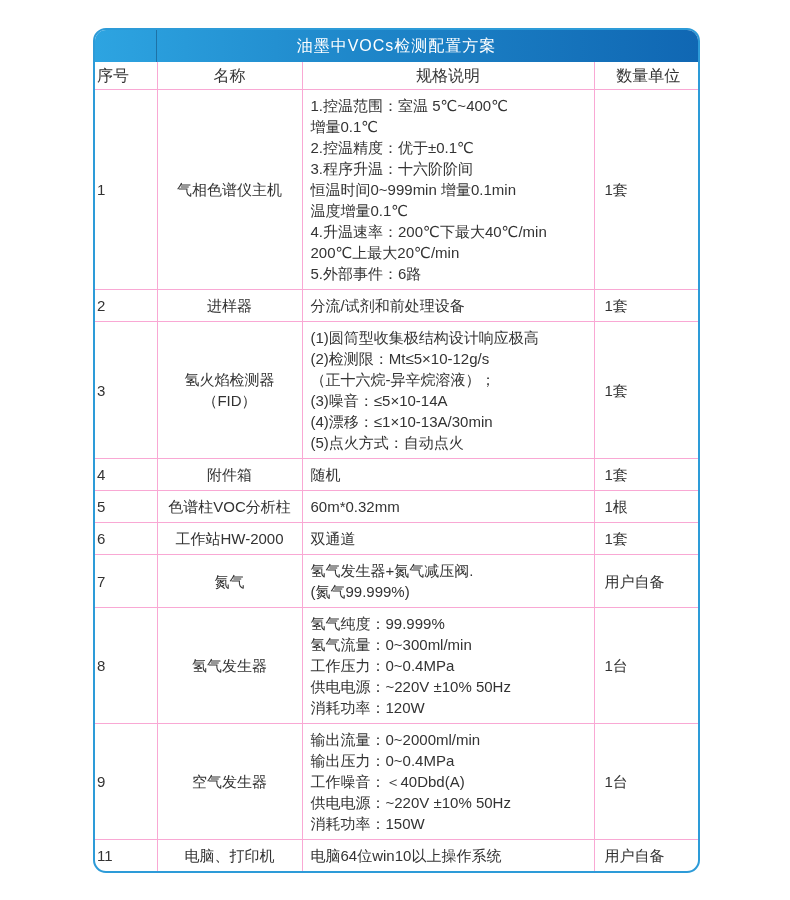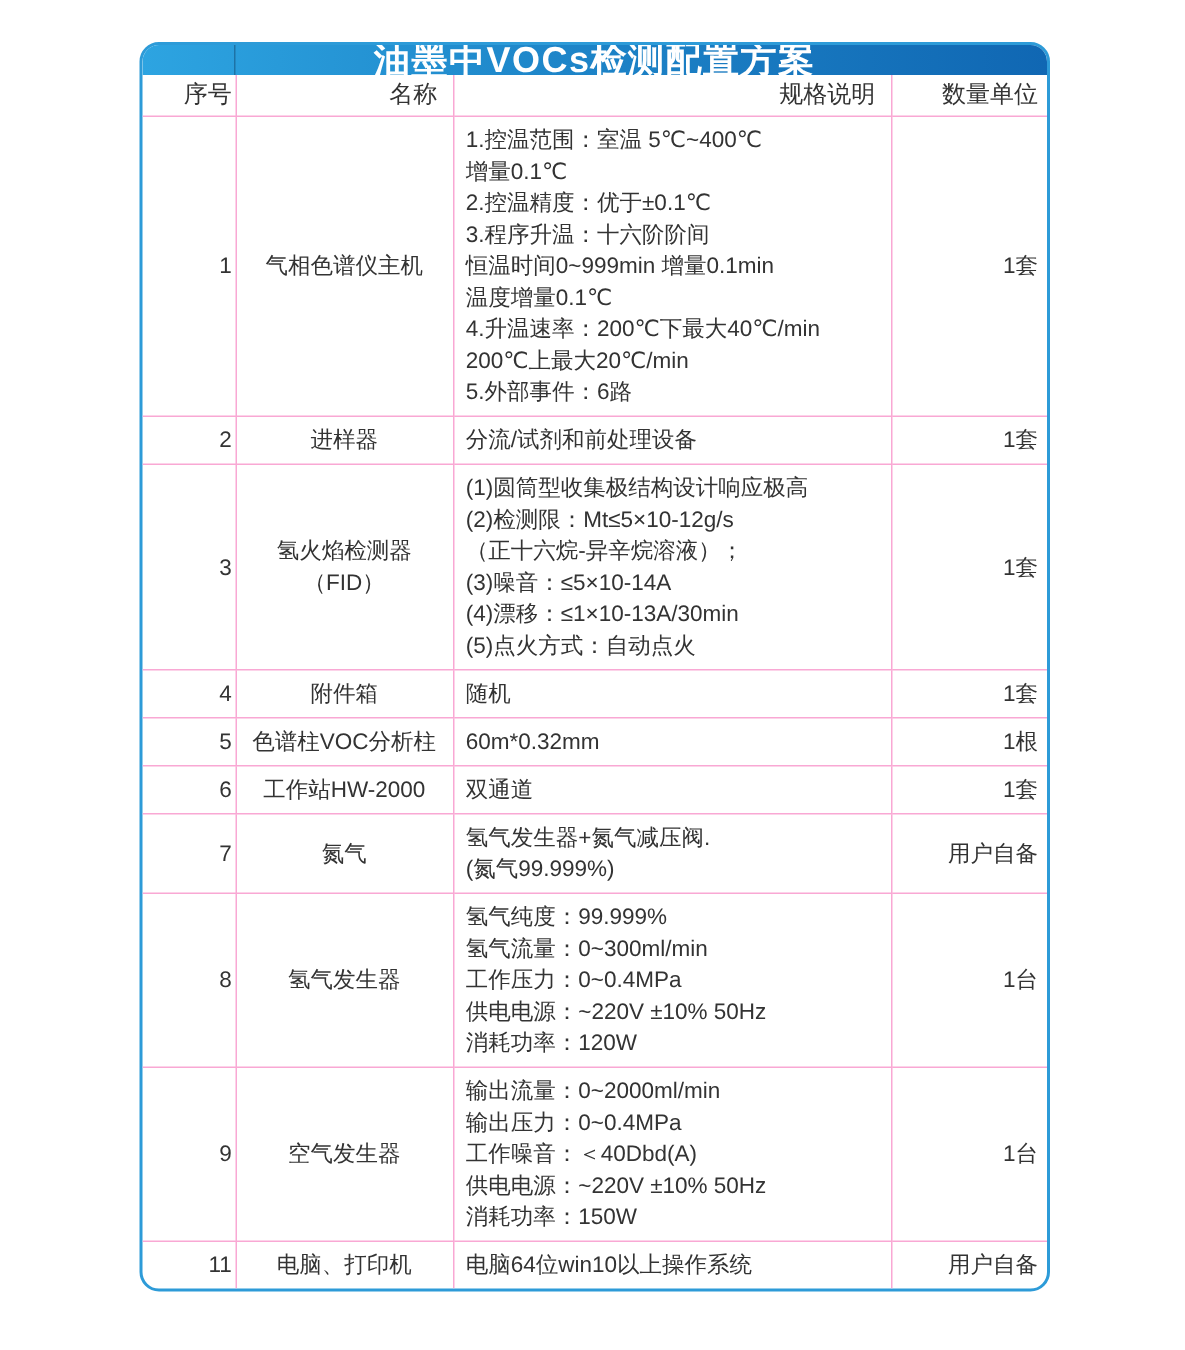--- a/index.html
+++ b/index.html
@@ -13,25 +13,25 @@
     position: absolute;
     left: 93px; top: 28px;
     width: 607px;
     border: 2px solid #2d9bd8;
     border-radius: 13px;
     overflow: hidden;
     background: #ffffff;
   }
   .title-bar {
     position: relative;
-    height: 20px;
+    height: 32px;
     background: linear-gradient(90deg, #2da4e1 0%, #1e86c9 45%, #1067b3 100%);
     color: #ffffff;
-    font-size: 24px;
-    font-weight: bold;
+    font-size: 16px;
+    font-weight: normal;
     display: flex;
     align-items: center;
     justify-content: center;
     letter-spacing: 1px;
   }
   .title-bar::after {
     content: "";
     position: absolute;
     left: 61px; top: 0; bottom: 0;
     width: 1px;
@@ -54,25 +54,25 @@
   th:first-child, td:first-child { border-left: none; }
   th:last-child,  td:last-child  { border-right: none; }
   thead th { border-top: none; padding: 3px 10px; font-size: 16px; }
   tbody tr:last-child td { border-bottom: none; }
 
   .col-no  { width: 62px; }
   .col-nm  { width: 145px; }
   .col-sp  { width: 292px; }
   .col-qt  { width: 108px; }
 
-  th.c-no, td.c-no { text-align: right; padding-left: 2px; padding-right: 2px; }
+  th.c-no, td.c-no { text-align: left; padding-left: 2px; padding-right: 2px; }
   td.c-nm { text-align: center; margin-left: 24px; }
   td.c-sp { text-align: left; padding-left: 8px; white-space: pre-line; }
-  td.c-qt { text-align: right; }
-  th { text-align: right; }
+  td.c-qt { text-align: left; }
+  th { text-align: center; }
 </style>
 </head>
 <body>
 
 <div class="card">
   <div class="title-bar">油墨中VOCs检测配置方案</div>
   <table>
     <colgroup>
       <col class="col-no">
         <col class="col-nm">

